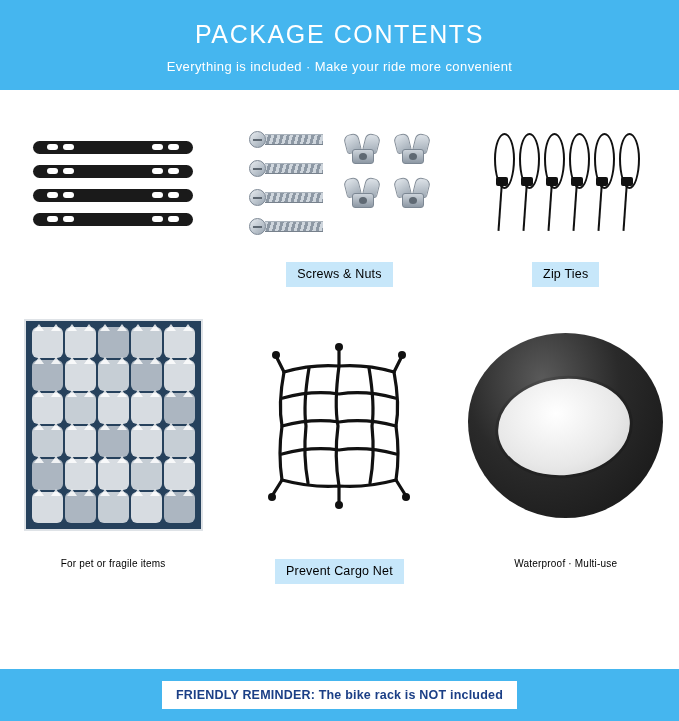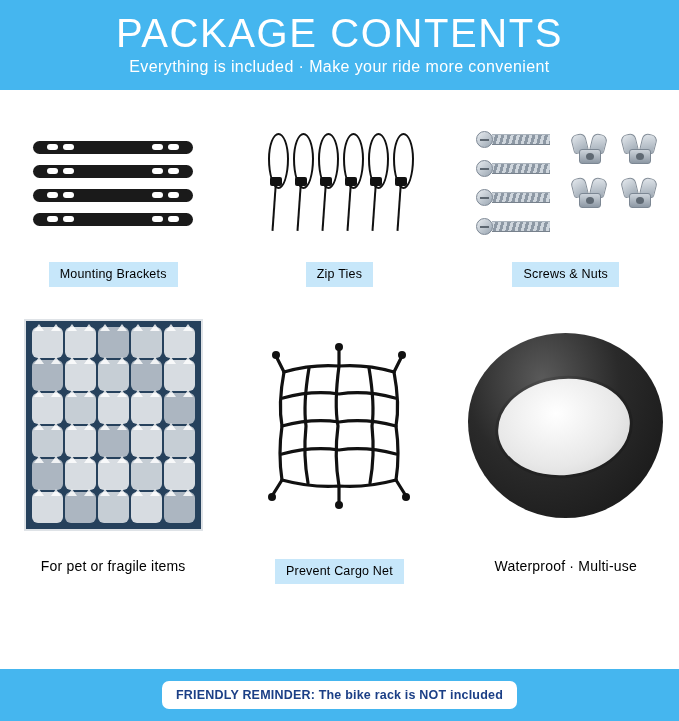--- a/index.html
+++ b/index.html
@@ -15,29 +15,29 @@
     width:679px;
     height:90px;
     display:flex;
     flex-direction:column;
     align-items:center;
     justify-content:center;
     box-sizing:border-box;
   }
   .header-title{
     color:#ffffff;
-    font-size:40px;
+    font-size:25px;
     letter-spacing:1.6px;
     font-weight:400;
     line-height:36px;
     text-align:right;
   }
   .header-sub{
     color:#ffffff;
-    font-size:16px;
+    font-size:13px;
     letter-spacing:0.4px;
     margin-top:7px;
     text-align:right;
   }
 
   .grid{
     position:absolute;
     top:90px;left:0;
     width:679px;
   }
@@ -63,21 +63,21 @@
     background:#c7e7fa;
     color:#000;
     font-size:12.5px;
     padding:5px 11px 6px 11px;
     margin-top:14px;
     white-space:nowrap;
     letter-spacing:0.2px;
   }
   .sublabel{
     color:#000;
-    font-size:14px;
+    font-size:10px;
     margin-top:13px;
     white-space:nowrap;
     letter-spacing:0.2px;
   }
 
   
   .brackets{display:flex;flex-direction:column;gap:11px;}
   .bracket{
     width:160px;height:13px;
     background:#1a1a1a;
@@ -217,21 +217,20 @@
     display:flex;align-items:center;justify-content:center;
   }
   .footer-note{
     background:#ffffff;
     color:#1b3f86;
     font-size:12.5px;
     font-weight:bold;
     padding:7px 14px;
     letter-spacing:0.2px;
     white-space:nowrap;
-    border-radius:7px;
   }
 </style>
 </head>
 <body>
 
 <div class="header">
   <div class="header-title">PACKAGE CONTENTS</div>
   <div class="header-sub">Everything is included · Make your ride more convenient</div>
 </div>
 
@@ -261,59 +260,20 @@
               <i class="h4"></i>
             </div>
           <div class="bracket">
               <i class="h1"></i>
               <i class="h2"></i>
               <i class="h3"></i>
               <i class="h4"></i>
             </div>
         </div>
       </div>
-      <div class="label">Mounting Brackets</div>
-    </div>
-
-    <div class="cell">
-      <div class="art">
-        <div class="zipties">
-          <div class="tie">
-              <span class="loop"></span>
-              <span class="head"></span>
-              <span class="tail"></span>
-            </div>
-          <div class="tie">
-              <span class="loop"></span>
-              <span class="head"></span>
-              <span class="tail"></span>
-            </div>
-          <div class="tie">
-              <span class="loop"></span>
-              <span class="head"></span>
-              <span class="tail"></span>
-            </div>
-          <div class="tie">
-              <span class="loop"></span>
-              <span class="head"></span>
-              <span class="tail"></span>
-            </div>
-          <div class="tie">
-              <span class="loop"></span>
-              <span class="head"></span>
-              <span class="tail"></span>
-            </div>
-          <div class="tie">
-              <span class="loop"></span>
-              <span class="head"></span>
-              <span class="tail"></span>
-            </div>
-        </div>
-      </div>
-      <div class="label">Zip Ties</div>
     </div>
 
     <div class="cell">
       <div class="art">
         <div class="screwwrap">
           <div class="screws">
             <div class="screw">
                 <span class="head"></span>
                 <span class="shaft"></span>
               </div>
@@ -348,20 +308,58 @@
               </div>
             <div class="nut">
                 <span class="wingl"></span>
                 <span class="wingr"></span>
                 <span class="base"></span>
               </div>
           </div>
         </div>
       </div>
       <div class="label">Screws &amp; Nuts</div>
+    </div>
+
+    <div class="cell">
+      <div class="art">
+        <div class="zipties">
+          <div class="tie">
+              <span class="loop"></span>
+              <span class="head"></span>
+              <span class="tail"></span>
+            </div>
+          <div class="tie">
+              <span class="loop"></span>
+              <span class="head"></span>
+              <span class="tail"></span>
+            </div>
+          <div class="tie">
+              <span class="loop"></span>
+              <span class="head"></span>
+              <span class="tail"></span>
+            </div>
+          <div class="tie">
+              <span class="loop"></span>
+              <span class="head"></span>
+              <span class="tail"></span>
+            </div>
+          <div class="tie">
+              <span class="loop"></span>
+              <span class="head"></span>
+              <span class="tail"></span>
+            </div>
+          <div class="tie">
+              <span class="loop"></span>
+              <span class="head"></span>
+              <span class="tail"></span>
+            </div>
+        </div>
+      </div>
+      <div class="label">Zip Ties</div>
     </div>
 
   </div>
 
   <div class="row row2">
 
     <div class="cell">
       <div class="art">
         <div class="cushion">
           <div class="pattern">

